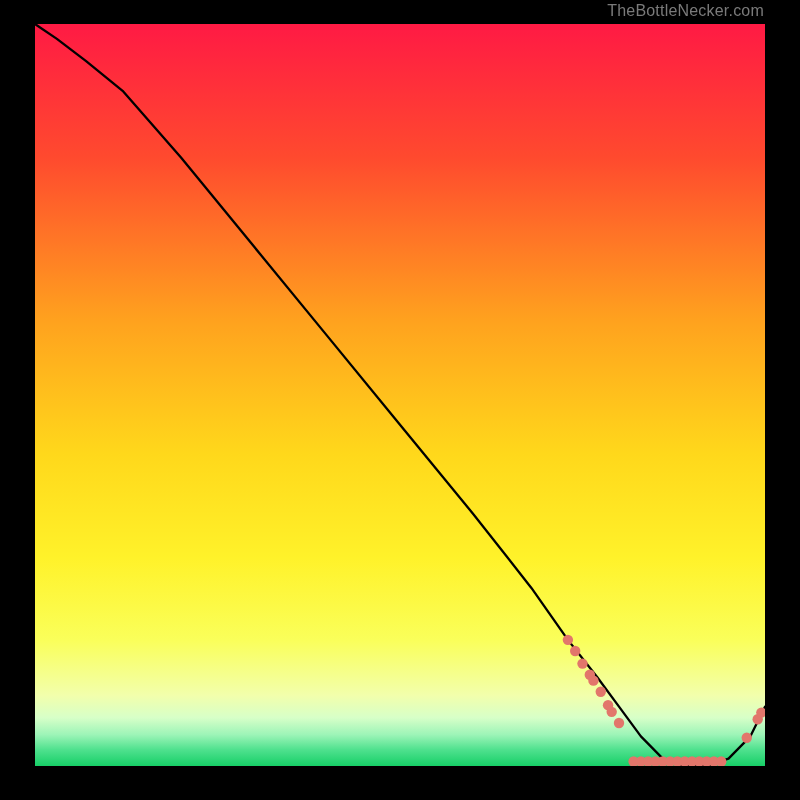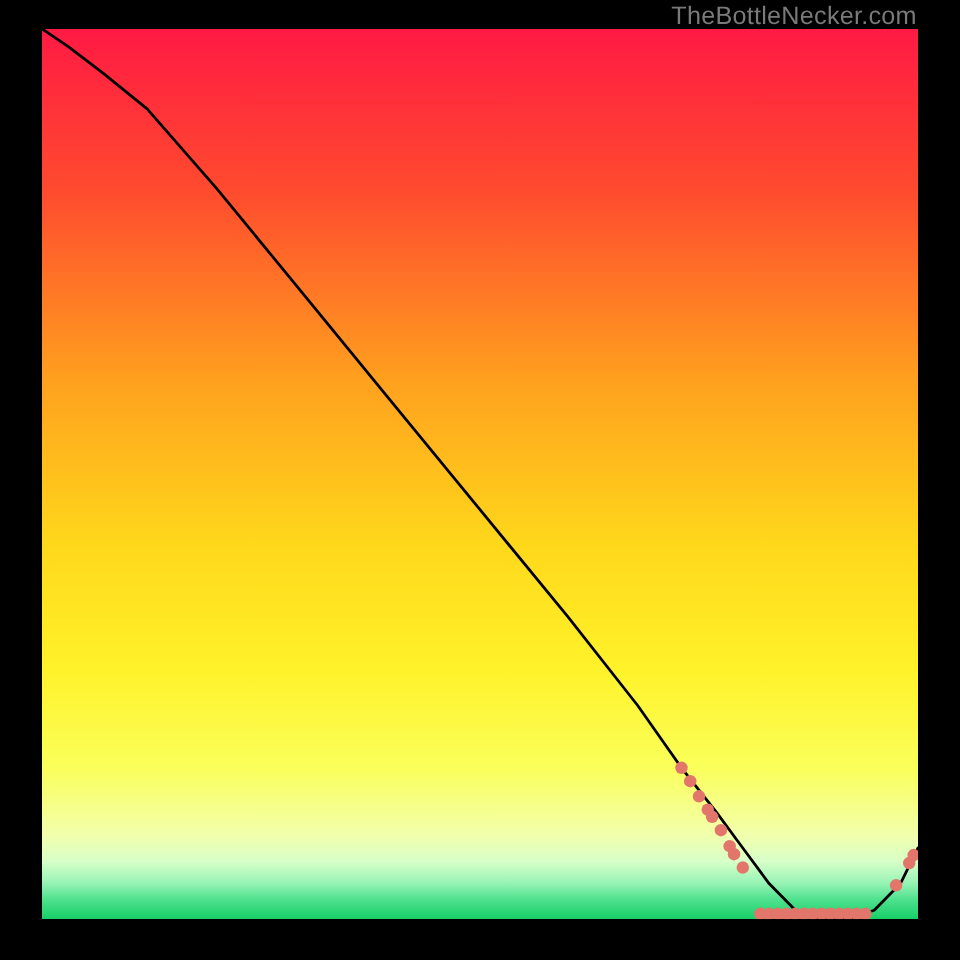--- a/index.html
+++ b/index.html
@@ -37,21 +37,21 @@
     left: 0;
     top: 0;
     width: 100%;
     height: 100%;
   }
   .watermark {
     position: absolute;
     top: 2px;
     right: 36px;
     color: #7a7a7a;
-    font-size: 21px;
+    font-size: 16px;
     letter-spacing: 0.2px;
     font-weight: 500;
   }
 </style>
 </head>
 <body>
 
 <div class="stage">
 
   <div class="watermark">TheBottleNecker.com</div>

